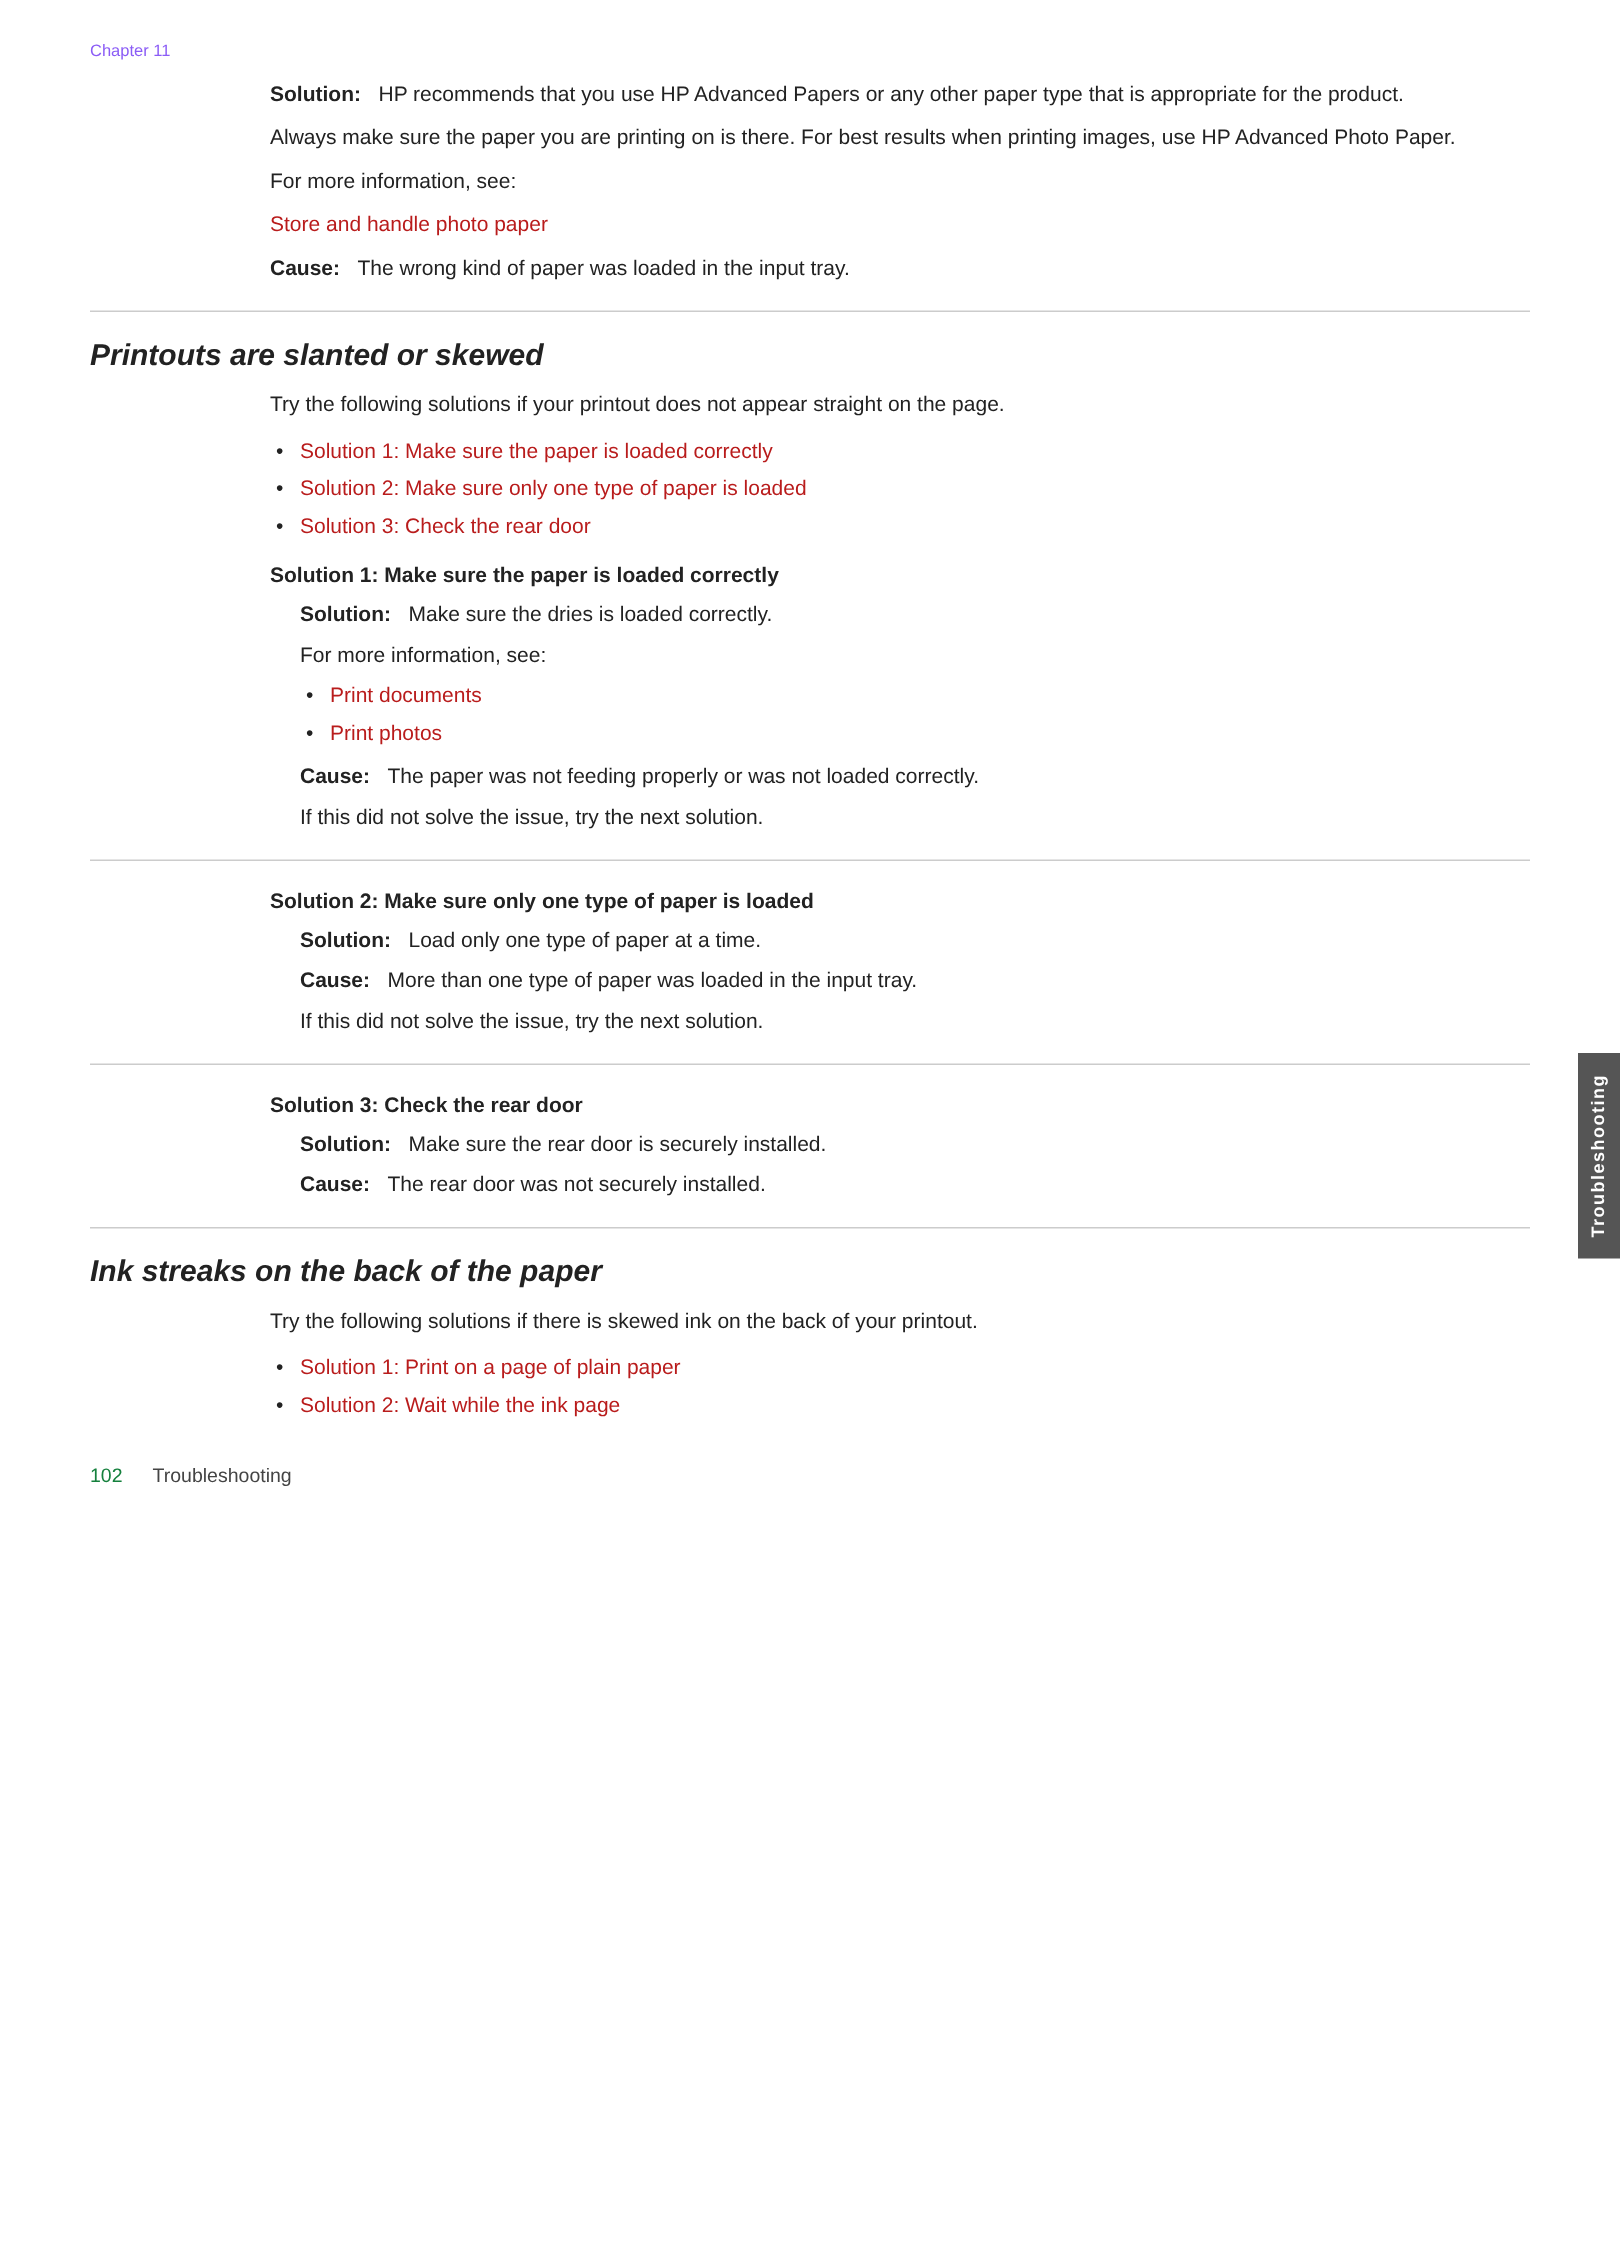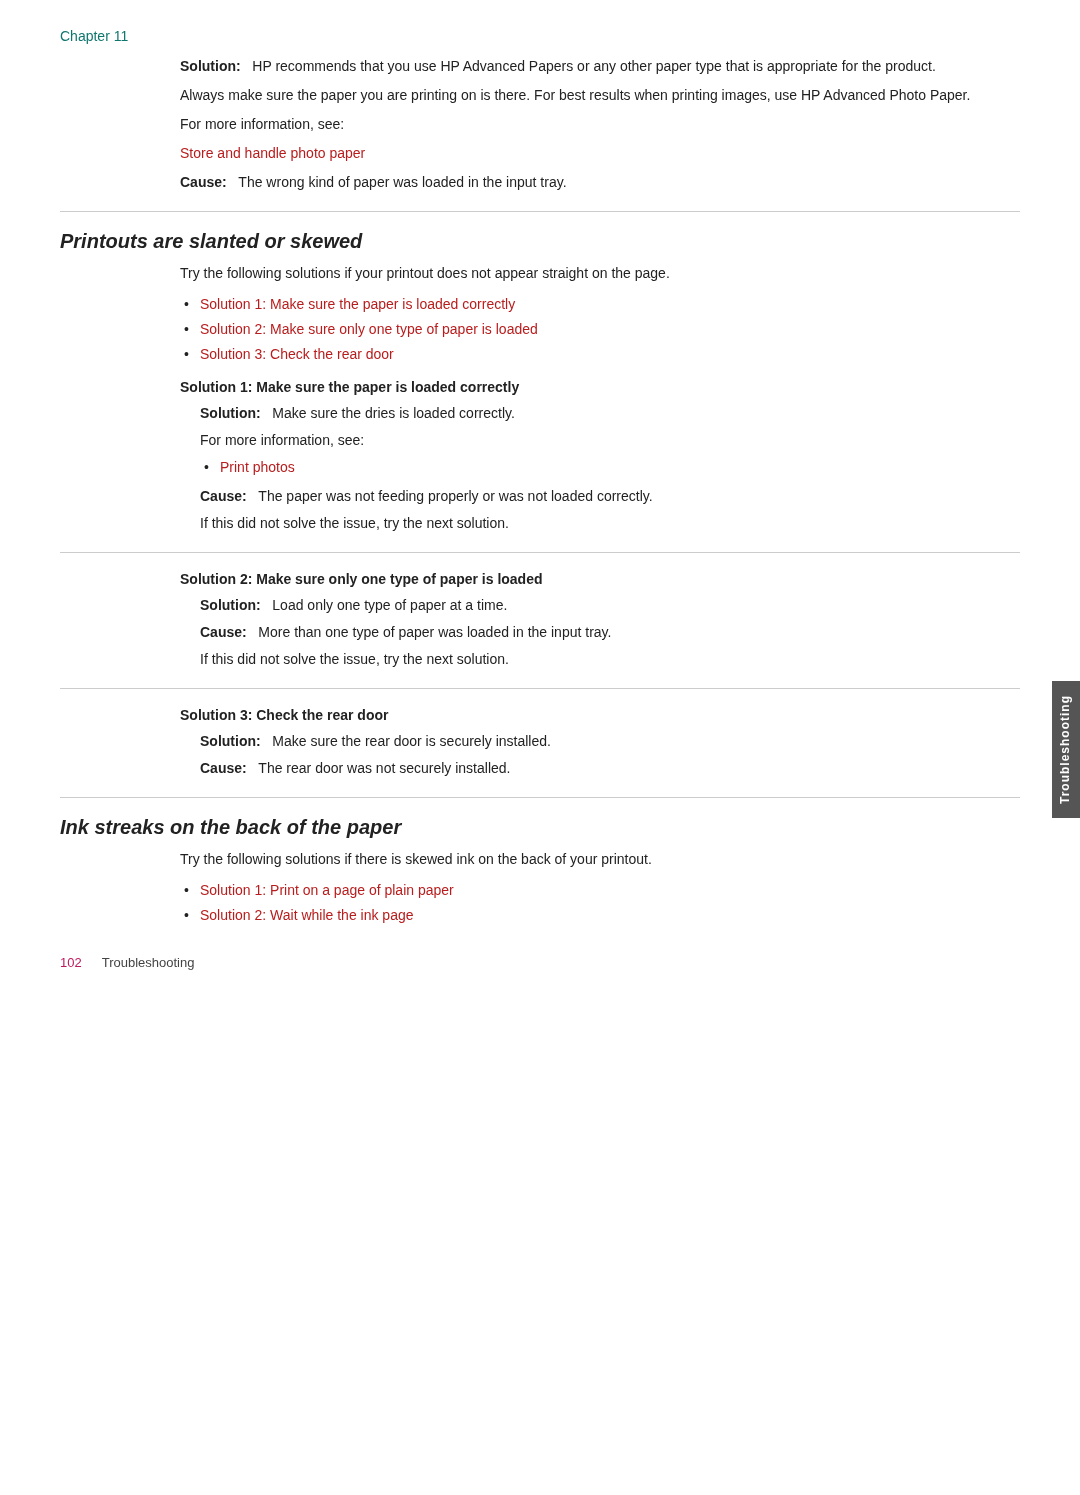--- a/index.html
+++ b/index.html
@@ -17,22 +17,22 @@
       min-height: 1495px;
       position: relative;
     }
 
     .page-container {
       padding: 28px 60px 60px 60px;
       position: relative;
     }
 
     .chapter-label {
-      font-size: 14px;
-      color: #0f766e;
+      font-size: 11px;
+      color: #8b5cf6;
       margin-bottom: 12px;
     }
 
     .top-section {
       padding-left: 120px;
       margin-bottom: 10px;
     }
 
     .top-section p {
       margin-bottom: 8px;
@@ -148,21 +148,21 @@
       right: 60px;
       display: flex;
       align-items: center;
       gap: 20px;
       font-size: 13px;
       color: #444;
     }
 
     .footer-page {
       font-size: 13px;
-      color: #be185d;
+      color: #15803d;
     }
 
     .footer-text {
       font-size: 13px;
       color: #444;
     }
   </style>
 </head>
 <body>
 
@@ -206,20 +206,23 @@
     <div class="subsection-title">Solution 1: Make sure the paper is loaded correctly</div>
     <div class="subsection-body">
       <p>
         <span class="bold">Solution:</span>
         &nbsp;&nbsp;<span>Make sure the dries is loaded correctly.</span>
       </p>
       <p>For more information, see:</p>
     </div>
     <ul class="sub-bullet-list">
       <li>
+        <a class="link">Print documents</a>
+      </li>
+      <li>
         <a class="link">Print photos</a>
       </li>
     </ul>
     <div class="subsection-body">
       <p>
         <span class="bold">Cause:</span>
         &nbsp;&nbsp;<span>The paper was not feeding properly or was not loaded correctly.</span>
       </p>
       <p>If this did not solve the issue, try the next solution.</p>
     </div>

